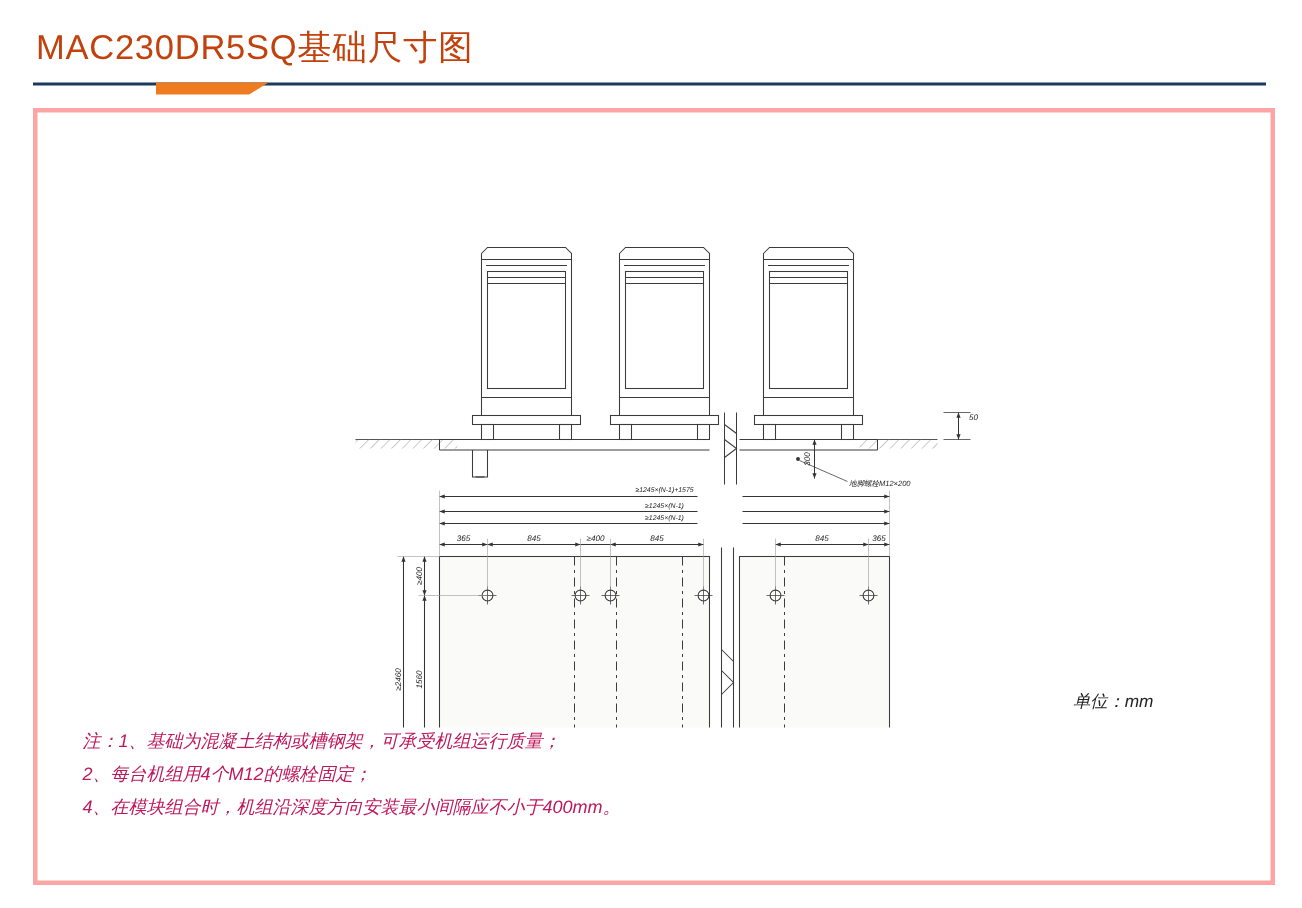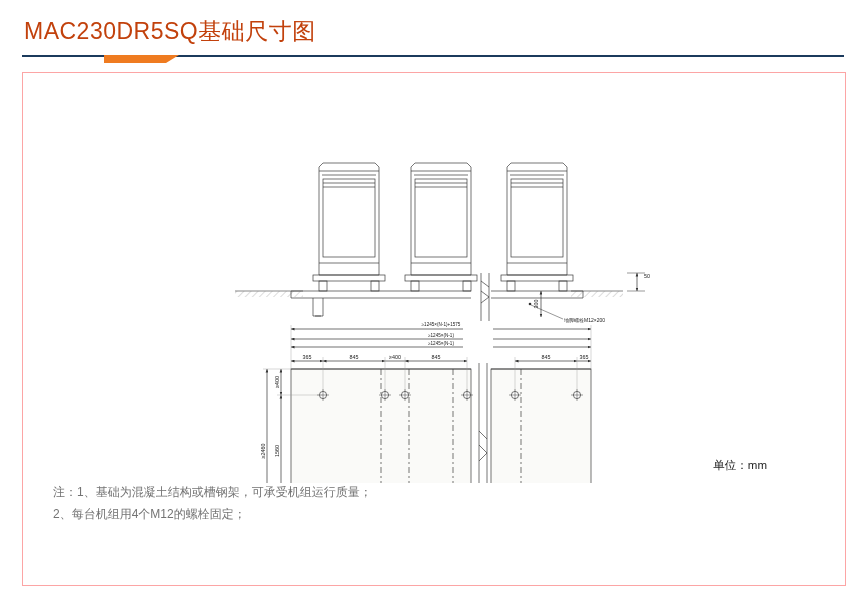--- a/index.html
+++ b/index.html
@@ -26,34 +26,35 @@
     background:#ef7b20;
   }
   #title-accent:after{
     content:"";position:absolute;right:-13px;top:0;
     border-left:13px solid #ef7b20;
     border-bottom:8px solid transparent;
   }
   
   #frame{
     position:absolute;left:22px;top:72px;width:822px;height:512px;
-    border:1px solid #fca5a5;
+    border:3px solid #fca5a5;
     background:#fff;
+    font-style:italic;
   }
   
   #drawing{position:absolute;left:0;top:0;width:822px;height:410px;}
   
   #unit{
     position:absolute;right:78px;top:385px;
     font-size:11.5px;color:#222;
   }
   
   #notes{
     position:absolute;left:30px;top:408px;width:760px;
-    font-size:12px;line-height:22px;color:#737373;
+    font-size:12px;line-height:22px;color:#be185d;
   }
   #notes .note-line{white-space:nowrap;}
   #notes .note-line.first{margin-left:0;}
   #notes .note-line.rest{}
   .tiny{font-size:4.6px;}
 </style>
 </head>
 <body>
 
 <div id="page-title">MAC230DR5SQ基础尺寸图</div>
@@ -270,14 +271,15 @@
       <text x="515" y="231" font-size="5.4" text-anchor="middle" transform="rotate(-90 515 231)">300</text>
       <text x="541" y="249" font-size="5">地脚螺栓M12×200</text>
     </g>
   </svg>
 
   <div id="unit">单位：mm</div>
 
   <div id="notes">
     <div class="note-line first">注：1、基础为混凝土结构或槽钢架，可承受机组运行质量；</div>
     <div class="note-line rest">2、每台机组用4个M12的螺栓固定；</div>
+    <div class="note-line rest">4、在模块组合时，机组沿深度方向安装最小间隔应不小于400mm。</div>
   </div>
 </div>
 
 </body></html>

